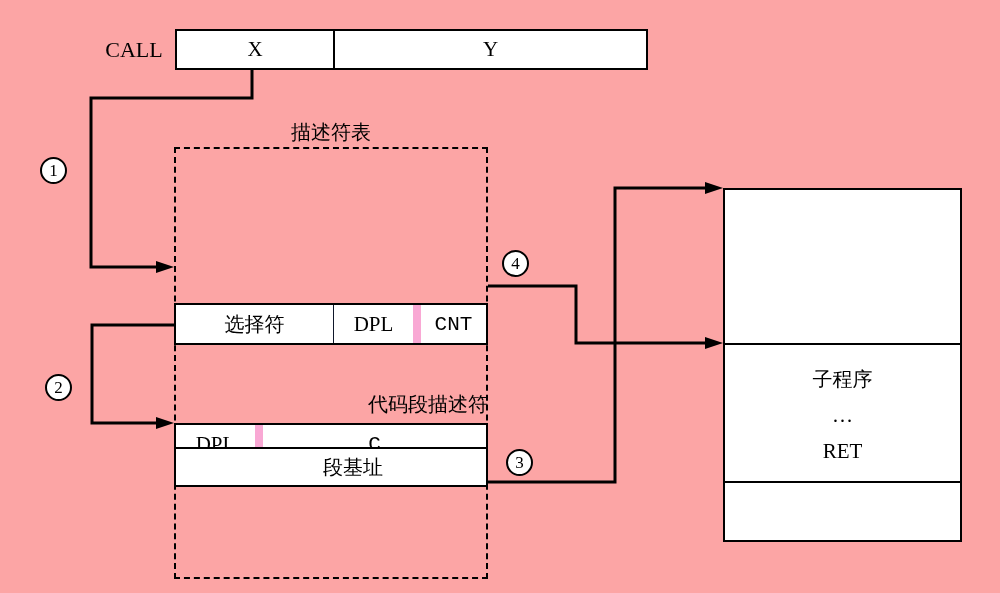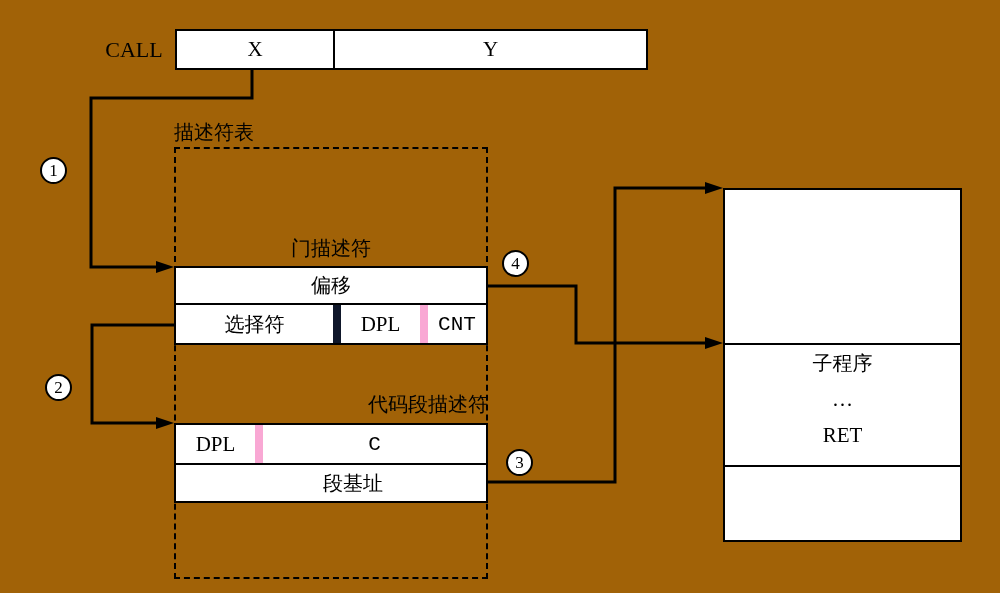--- a/index.html
+++ b/index.html
@@ -3,55 +3,55 @@
 <meta charset="utf-8">
 <style>
   html,body{margin:0;padding:0;}
   body{
     font-family:"Liberation Serif","DejaVu Serif",serif;
     background:#ffffff;
   }
   .page{
     position:relative;
     width:1000px;height:593px;
-    background:#a16207;
+    background:#fca5a5;
     overflow:hidden;
     color:#000;
   }
   .abs{position:absolute;box-sizing:border-box;}
   .ctr{display:flex;align-items:center;justify-content:center;}
   .cjk{font-size:20px;}
   .lat{font-size:21px;}
 
   
   .call-label{left:93px;top:36px;width:82px;height:28px;font-size:22px;line-height:28px;text-align:center;}
   .call-box{left:175px;top:29px;width:473px;height:41px;border:2px solid #000;display:flex;background:#fff;}
   .call-cell-x{width:156px;border-right:2px solid #000;}
   .call-cell-y{flex:1;}
 
   
-  .dt-title{left:174px;top:119px;width:314px;height:26px;line-height:26px;}
+  .dt-title{left:174px;top:119px;width:314px;height:26px;text-align:center;line-height:26px;}
   .dt-dashed{left:174px;top:147px;width:314px;height:432px;border:2px dashed #000;}
   .gate-label{left:174px;top:235px;width:314px;height:26px;text-align:center;line-height:26px;}
   .csd-label{left:174px;top:391px;width:314px;height:26px;text-align:right;line-height:26px;}
   .row{left:174px;width:314px;border:2px solid #000;background:#fff;display:flex;}
   .row-offset{top:266px;height:39px;}
   .row-selector{top:303px;height:42px;}
   .row-limit{top:423px;height:42px;}
-  .row-base{top:463px;height:40px;padding-left:44px;}
-  .cell-a{width:157px;border-right:8px solid #0f172a;display:flex;align-items:center;justify-content:center;}
+  .row-base{top:447px;height:40px;padding-left:44px;}
+  .cell-a{width:157px;border-right:1px solid #0f172a;display:flex;align-items:center;justify-content:center;}
   .cell-b{width:79px;border-right:8px solid #f9a8d4;display:flex;align-items:center;justify-content:center;}
   .cell-c{flex:1;display:flex;align-items:center;justify-content:center;font-family:Liberation Mono, monospace;}
   .cell-full{flex:1;display:flex;align-items:center;justify-content:center;}
 
   
   .cs-title{left:723px;top:157px;width:239px;height:26px;text-align:center;line-height:26px;}
   .cs-box{left:723px;top:188px;width:239px;height:354px;border:2px solid #000;background:#fff;display:flex;flex-direction:column;}
   .cs-sec1{height:153px;}
-  .cs-sec2{height:120px;border-top:2px solid #000;padding-top:0;}
+  .cs-sec2{height:120px;border-top:2px solid #000;padding-top:16px;}
   .cs-sec3{flex:1;border-top:2px solid #000;}
   .cs-line{height:36px;line-height:36px;text-align:center;}
 
   
   .badge{
     position:absolute;width:27px;height:27px;border:2px solid #000;border-radius:50%;
     box-sizing:border-box;text-align:center;line-height:23px;font-size:17px;background:#fff;
   }
   .badge-1{left:40px;top:157px;}
   .badge-2{left:45px;top:374px;}
@@ -69,24 +69,20 @@
 
   <div class="abs call-label">CALL</div>
   <div class="abs call-box">
     <div class="call-cell-x ctr lat">X</div>
     <div class="call-cell-y ctr lat">Y</div>
   </div>
 
   <div class="abs dt-title cjk">描述符表</div>
   <div class="abs dt-dashed"></div>
 
-  <div class="abs gate-label cjk">门描述符</div>
-  <div class="abs row row-offset">
-    <div class="cell-full cjk">偏移</div>
-  </div>
   <div class="abs row row-selector">
     <div class="cell-a cjk">选择符</div>
     <div class="cell-b lat">DPL</div>
     <div class="cell-c lat">CNT</div>
   </div>
 
   <div class="abs csd-label cjk">代码段描述符</div>
   <div class="abs row row-limit">
     <div class="cell-b lat">DPL</div>
     <div class="cell-c lat">C</div>

